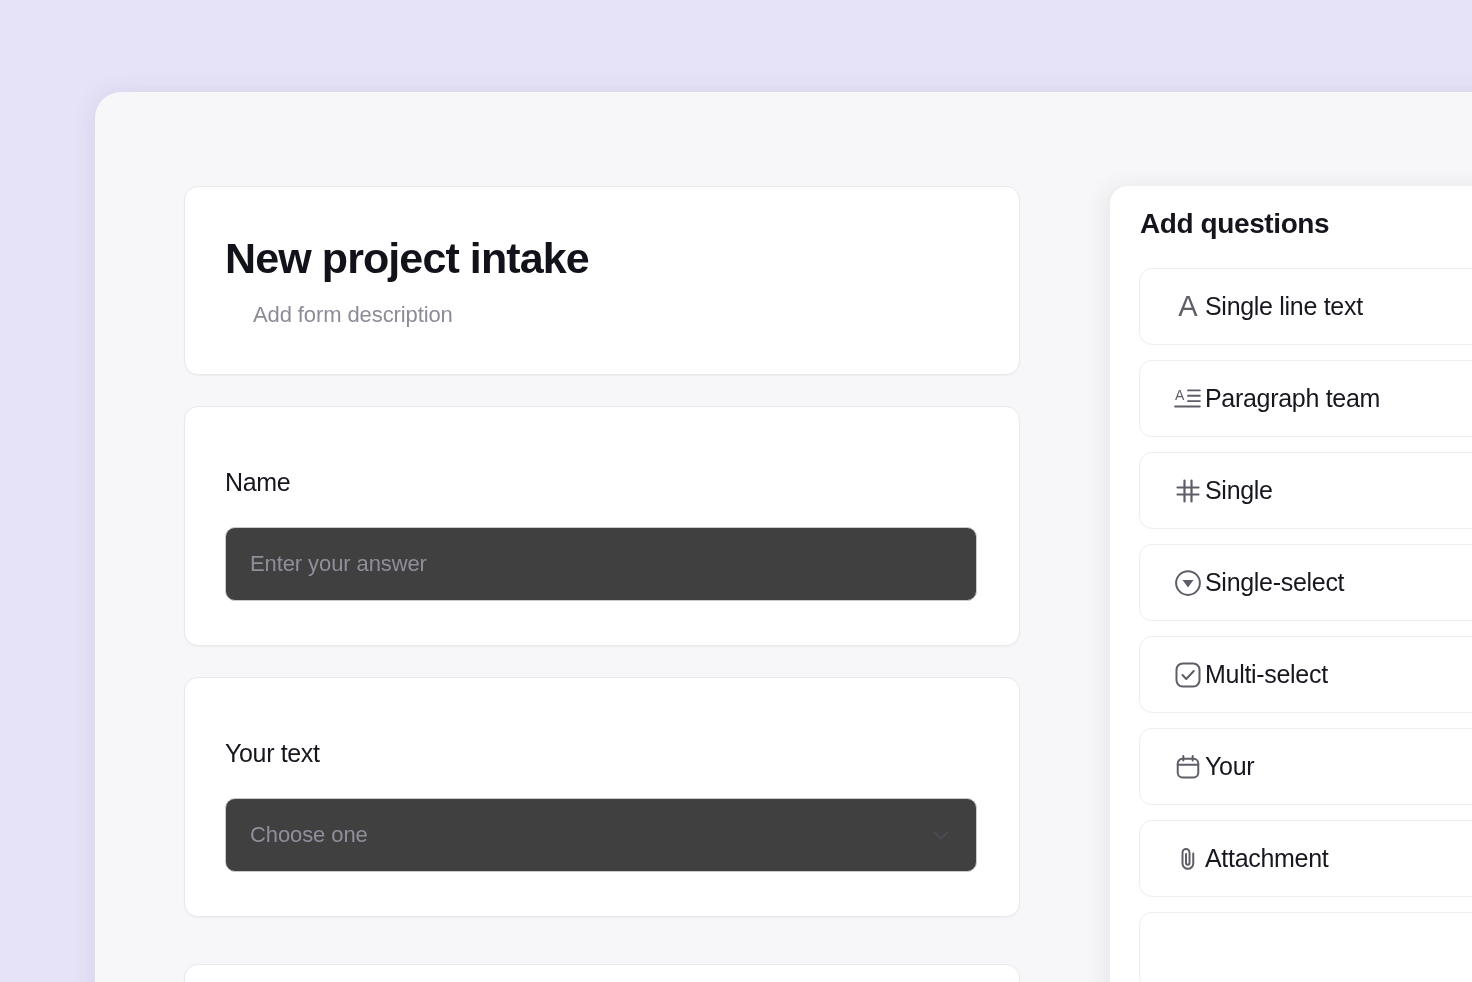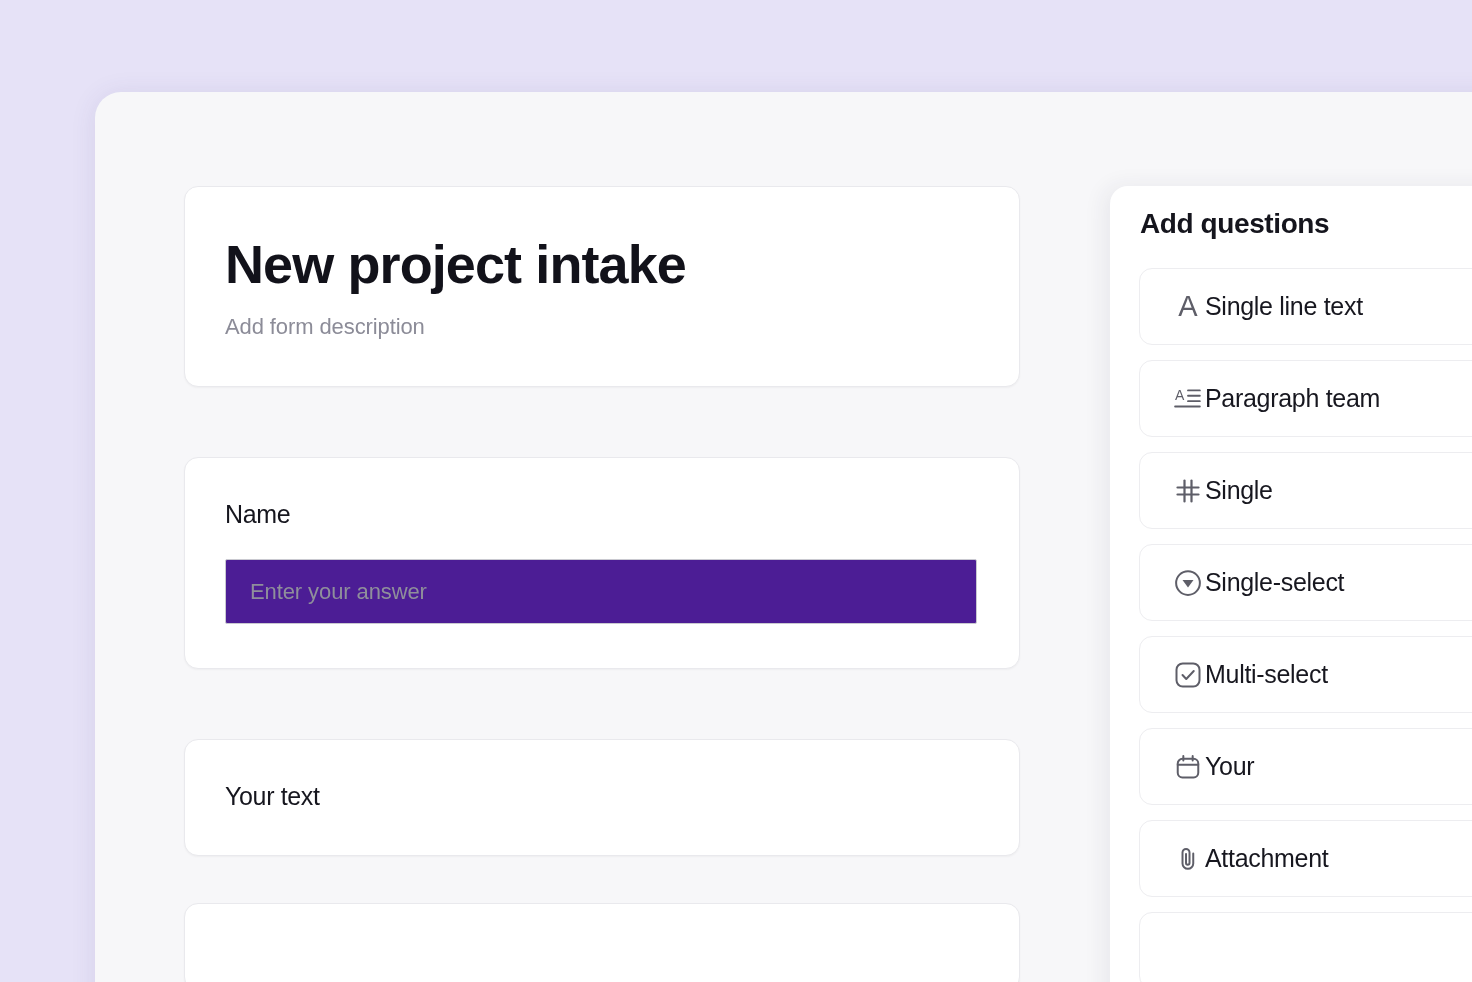--- a/index.html
+++ b/index.html
@@ -45,55 +45,56 @@
     border: 1px solid #e9e9ed;
     border-radius: 14px;
     box-shadow: 0 1px 2px rgba(16, 16, 28, 0.04);
   }
 
   .card-header {
     padding: 48px 40px 46px 40px;
   }
 
   .form-title {
-    font-size: 54px;
+    font-size: 43px;
     line-height: 1.08;
     font-weight: 700;
     letter-spacing: -0.9px;
     color: #12121a;
   }
 
   .form-description {
     margin-top: 21px;
     font-size: 22px;
     font-weight: 400;
     color: #8c8c98;
     letter-spacing: -0.1px;
+    margin-left: 28px;
   }
 
   .card-question {
-    margin-top: 70px;
-    padding: 42px 40px 44px 40px;
+    margin-top: 31px;
+    padding: 61px 40px 44px 40px;
   }
 
   .question-label {
     font-size: 25px;
     font-weight: 500;
     letter-spacing: -0.35px;
     color: #16161e;
   }
 
   .field {
     position: relative;
     margin-top: 30px;
     width: 752px;
-    height: 65px;
+    height: 74px;
     border: 1px solid #c9c9d0;
-    border-radius: 2px;
-    background: #4c1d95;
+    border-radius: 10px;
+    background: #404040;
     display: flex;
     align-items: center;
     padding: 0 24px;
   }
 
   .field-placeholder {
     font-size: 22px;
     color: #8f8f9b;
     letter-spacing: -0.1px;
   }
@@ -193,20 +194,28 @@
 
     <div class="card card-question">
       <div class="question-label">Name</div>
       <div class="field">
         <span class="field-placeholder">Enter your answer</span>
       </div>
     </div>
 
     <div class="card card-question">
       <div class="question-label">Your text</div>
+      <div class="field">
+        <span class="field-placeholder">Choose one</span>
+        <span class="chevron-down">
+          <svg viewBox="0 0 24 24" width="22" height="22" fill="none" stroke="#4a4a55" stroke-width="2.4" stroke-linecap="round" stroke-linejoin="round">
+            <polyline points="5,9 12,16 19,9"></polyline>
+          </svg>
+        </span>
+      </div>
     </div>
 
     <div class="card card-notes">
       
     </div>
 
   </div>
 
   <div class="questions-panel">
     <div class="panel-title">Add questions</div>

